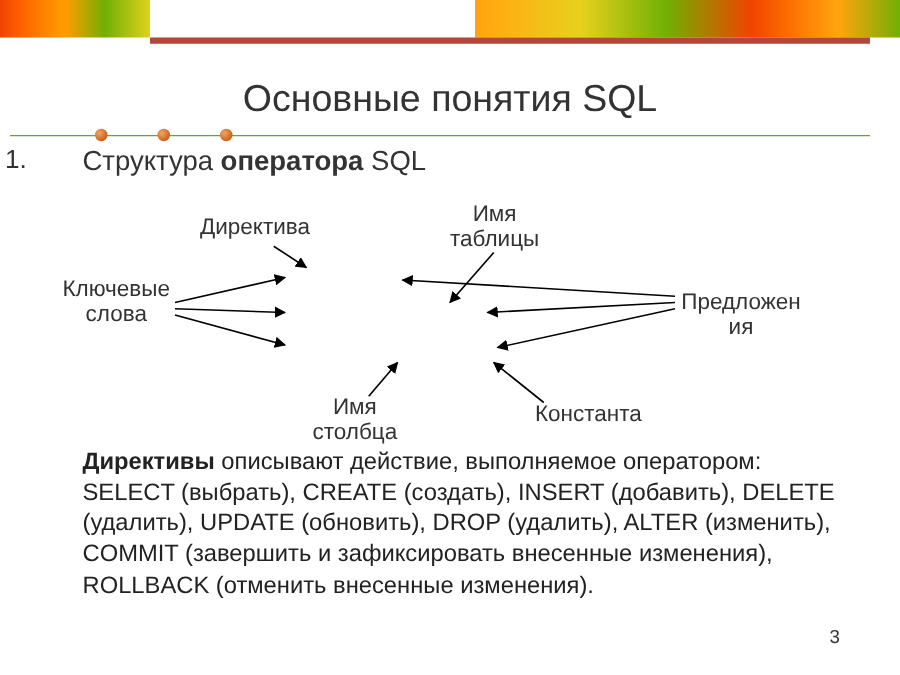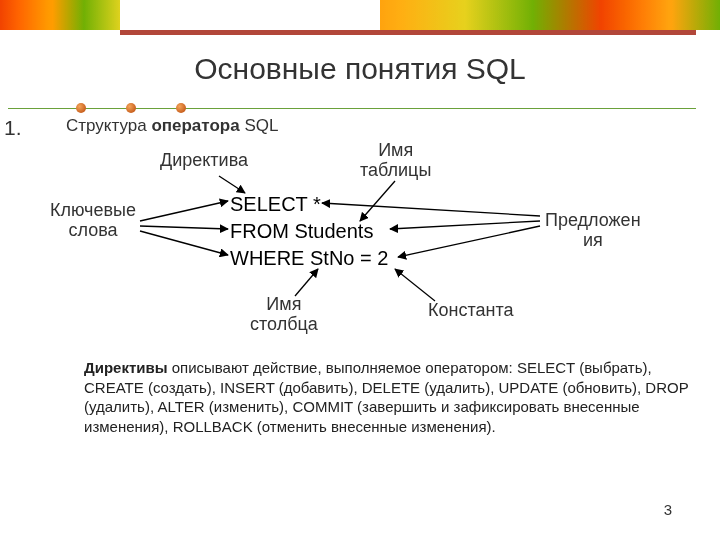--- a/index.html
+++ b/index.html
@@ -35,21 +35,21 @@
     filter: contrast(1.1) saturate(1.3);
   }
   .topline {
     position: absolute;
     top: 30px; left: 120px; right: 24px;
     height: 5px;
     background: #b2473a;
   }
   .title {
     position: absolute;
-    top: 52px; left: 0; right: 0;
+    top: 63px; left: 0; right: 0;
     text-align: center;
     font-size: 30px;
     color: #333;
     font-weight: 400;
   }
   .bullets-line {
     position: absolute;
     top: 108px; left: 8px; right: 24px;
     height: 1px;
     background: #6aa13a;
@@ -66,27 +66,27 @@
   .b3 { left: 176px; }
   .listnum {
     position: absolute;
     left: 4px; top: 116px;
     font-size: 21px;
     color: #333;
   }
   .subtitle {
     position: absolute;
     left: 66px; top: 116px;
-    font-size: 17px;
+    font-size: 22px;
     color: #333;
   }
   .subtitle .bold { font-weight: bold; }
   .diagram {
     position: absolute;
-    left: 0; top: 141px;
+    left: 0; top: 162px;
     width: 720px; height: 205px;
   }
   .dlabel {
     position: absolute;
     font-size: 18px;
     color: #333;
     text-align: center;
     line-height: 1.1;
   }
   .codeblock {
@@ -94,24 +94,23 @@
     left: 230px; top: 50px;
     font-size: 20px;
     color: #000;
     line-height: 1.35;
     white-space: pre;
   }
   .bodytext {
     position: absolute;
     left: 66px; top: 358px;
     width: 620px;
-    font-size: 15px;
+    font-size: 19px;
     color: #222;
     line-height: 1.3;
-    margin-left: 18px;
   }
   .bodytext .bold { font-weight: bold; }
   .pagenum {
     position: absolute;
     right: 48px; bottom: 22px;
     font-size: 15px;
     color: #333;
   }
   svg.arrows {
     position: absolute;
@@ -171,23 +170,20 @@
   <div class="dlabel" style="left:360px; top:0px; white-space:pre;">Имя
 таблицы</div>
   <div class="dlabel" style="left:50px; top:60px; white-space:pre;text-align:center;">Ключевые
 слова</div>
   <div class="dlabel" style="left:545px; top:58px; white-space:pre;margin-top:12px;">Предложен
 ия</div>
   <div class="dlabel" style="left:250px; top:154px; white-space:pre;">Имя
 столбца</div>
   <div class="dlabel" style="left:408px; top:160px;margin-left:20px;">Константа</div>
 
-  <div class="codeblock"><span>SELECT *</span>
-<span>FROM Students</span>
-<span>WHERE StNo = 2</span></div>
 
 </div>
 
 <div class="bodytext">
   <span class="bold">Директивы</span><span> описывают действие, выполняемое оператором: SELECT (выбрать), CREATE (создать), INSERT (добавить), DELETE (удалить), UPDATE (обновить), DROP (удалить), ALTER (изменить), COMMIT (завершить и зафиксировать внесенные изменения), ROLLBACK (отменить внесенные изменения).</span>
 </div>
 
 <div class="pagenum">3</div>
 
 </body></html>

